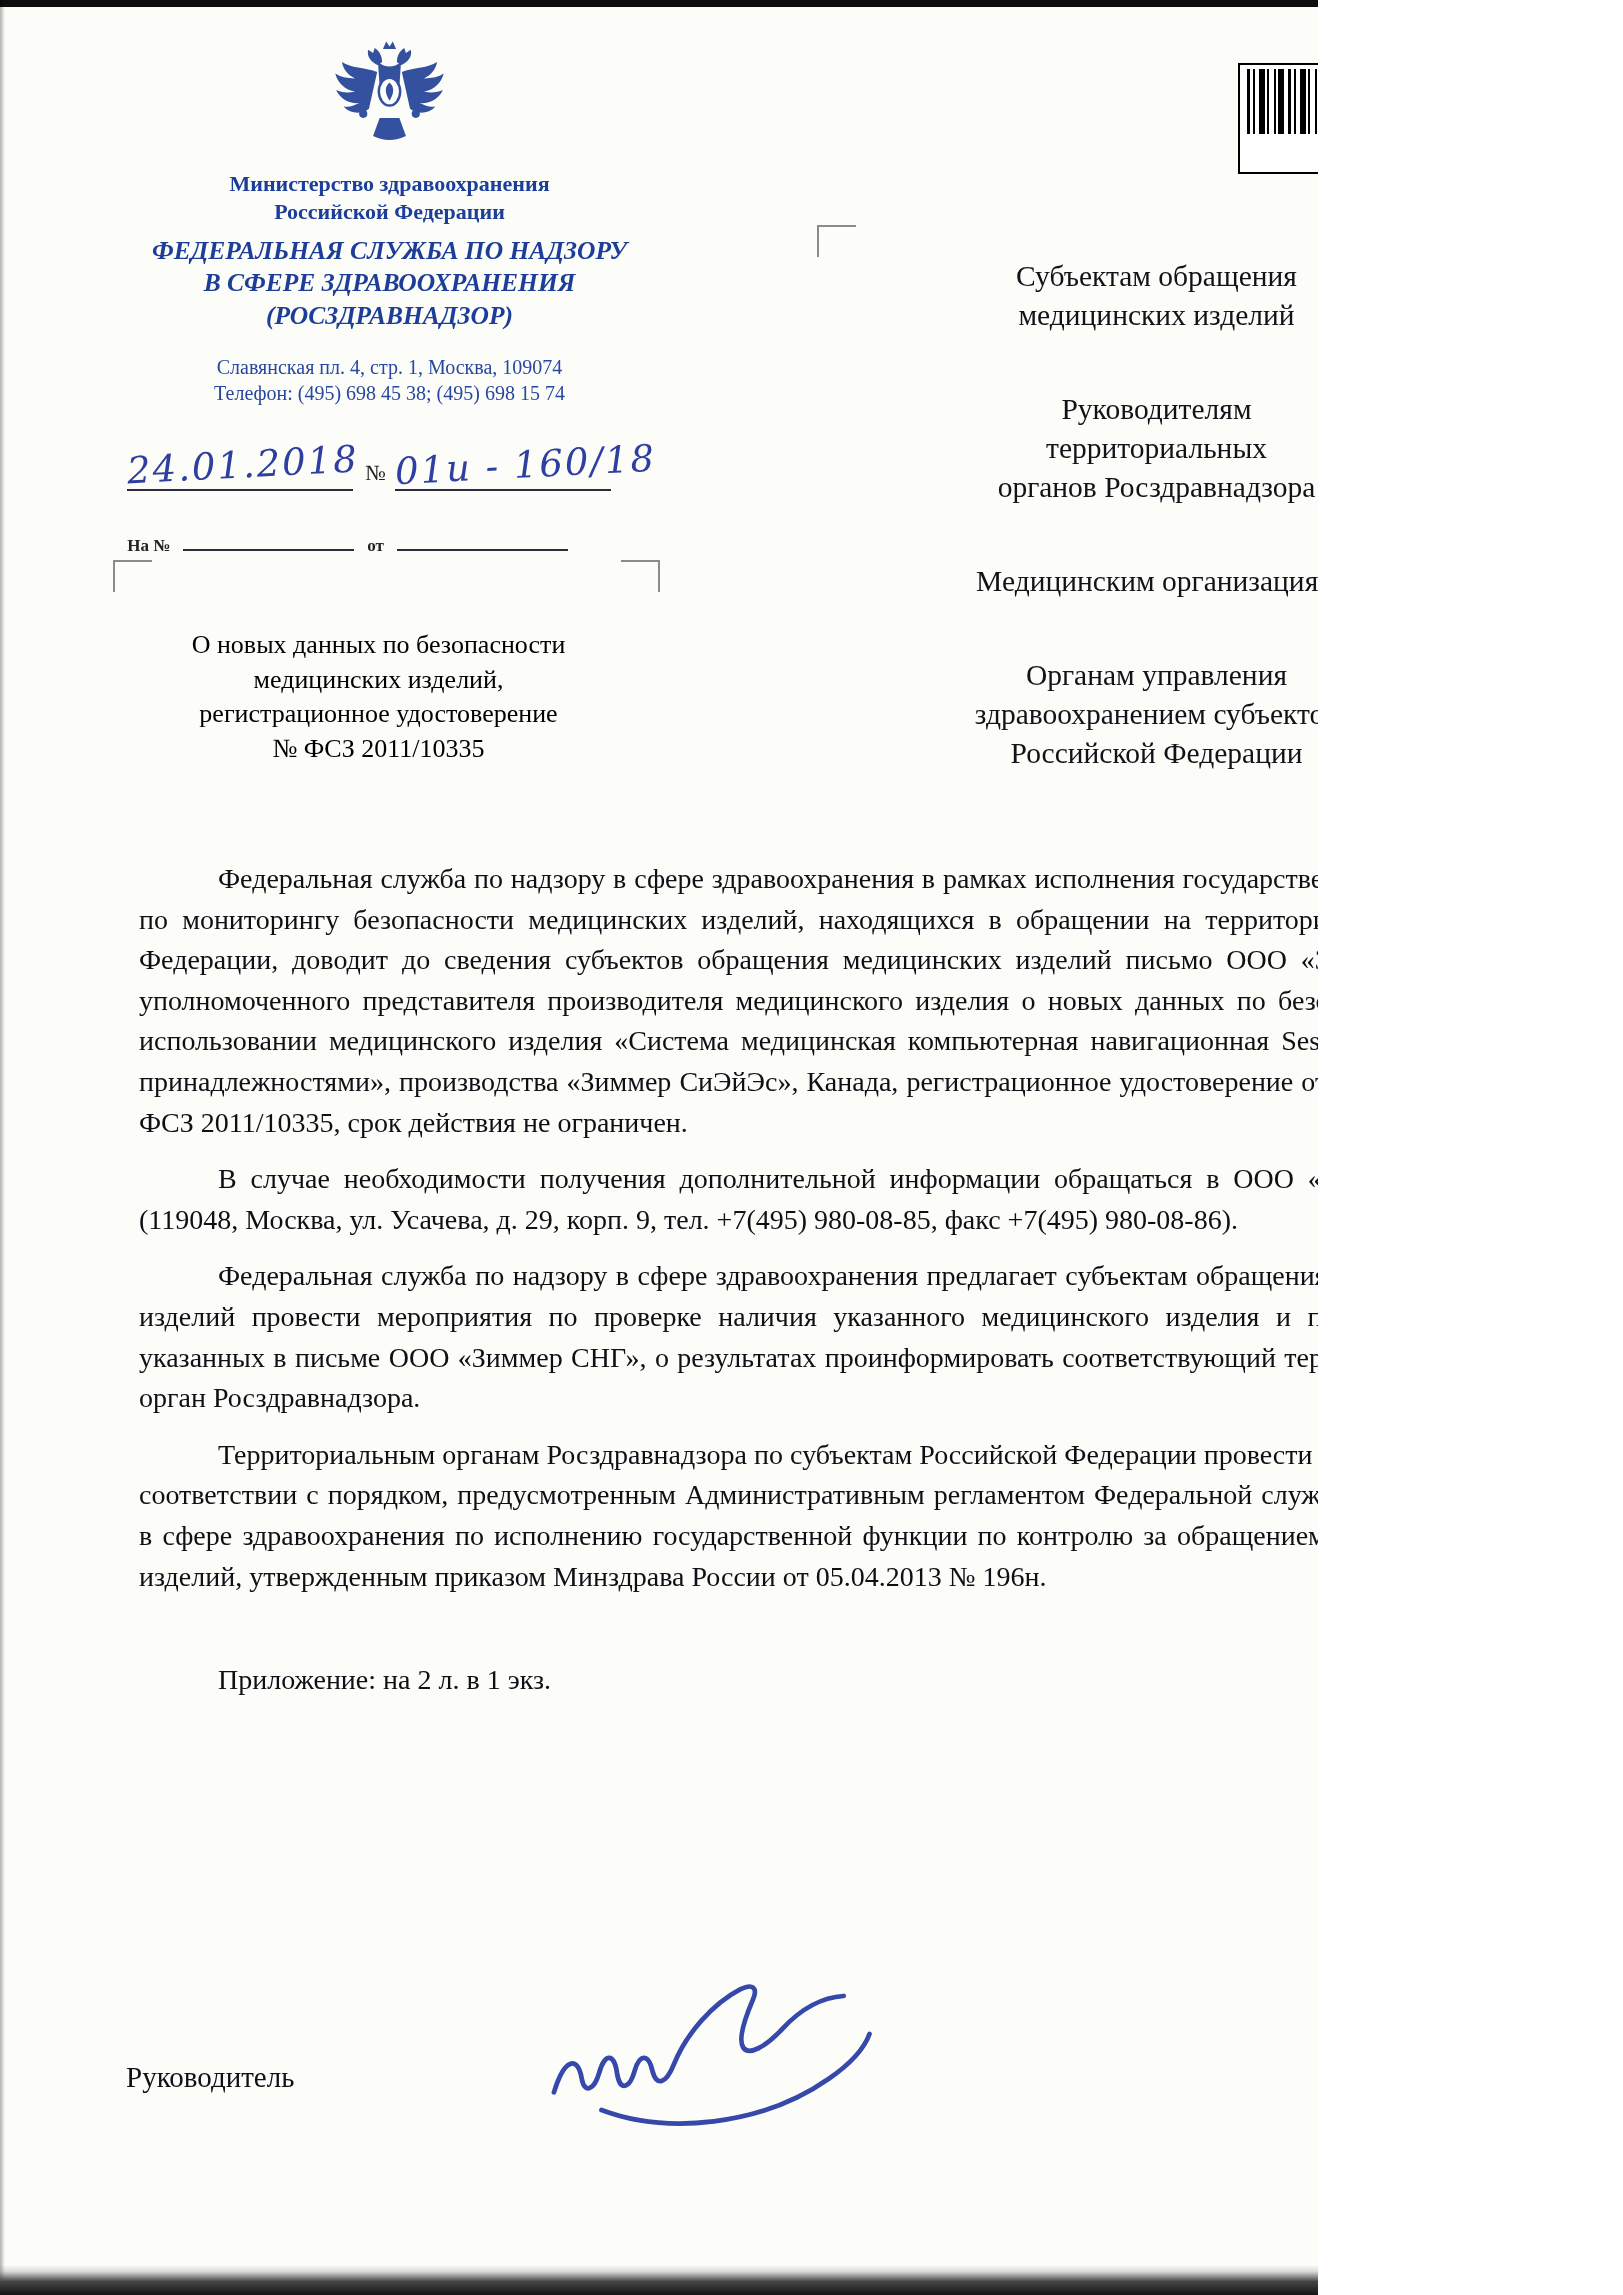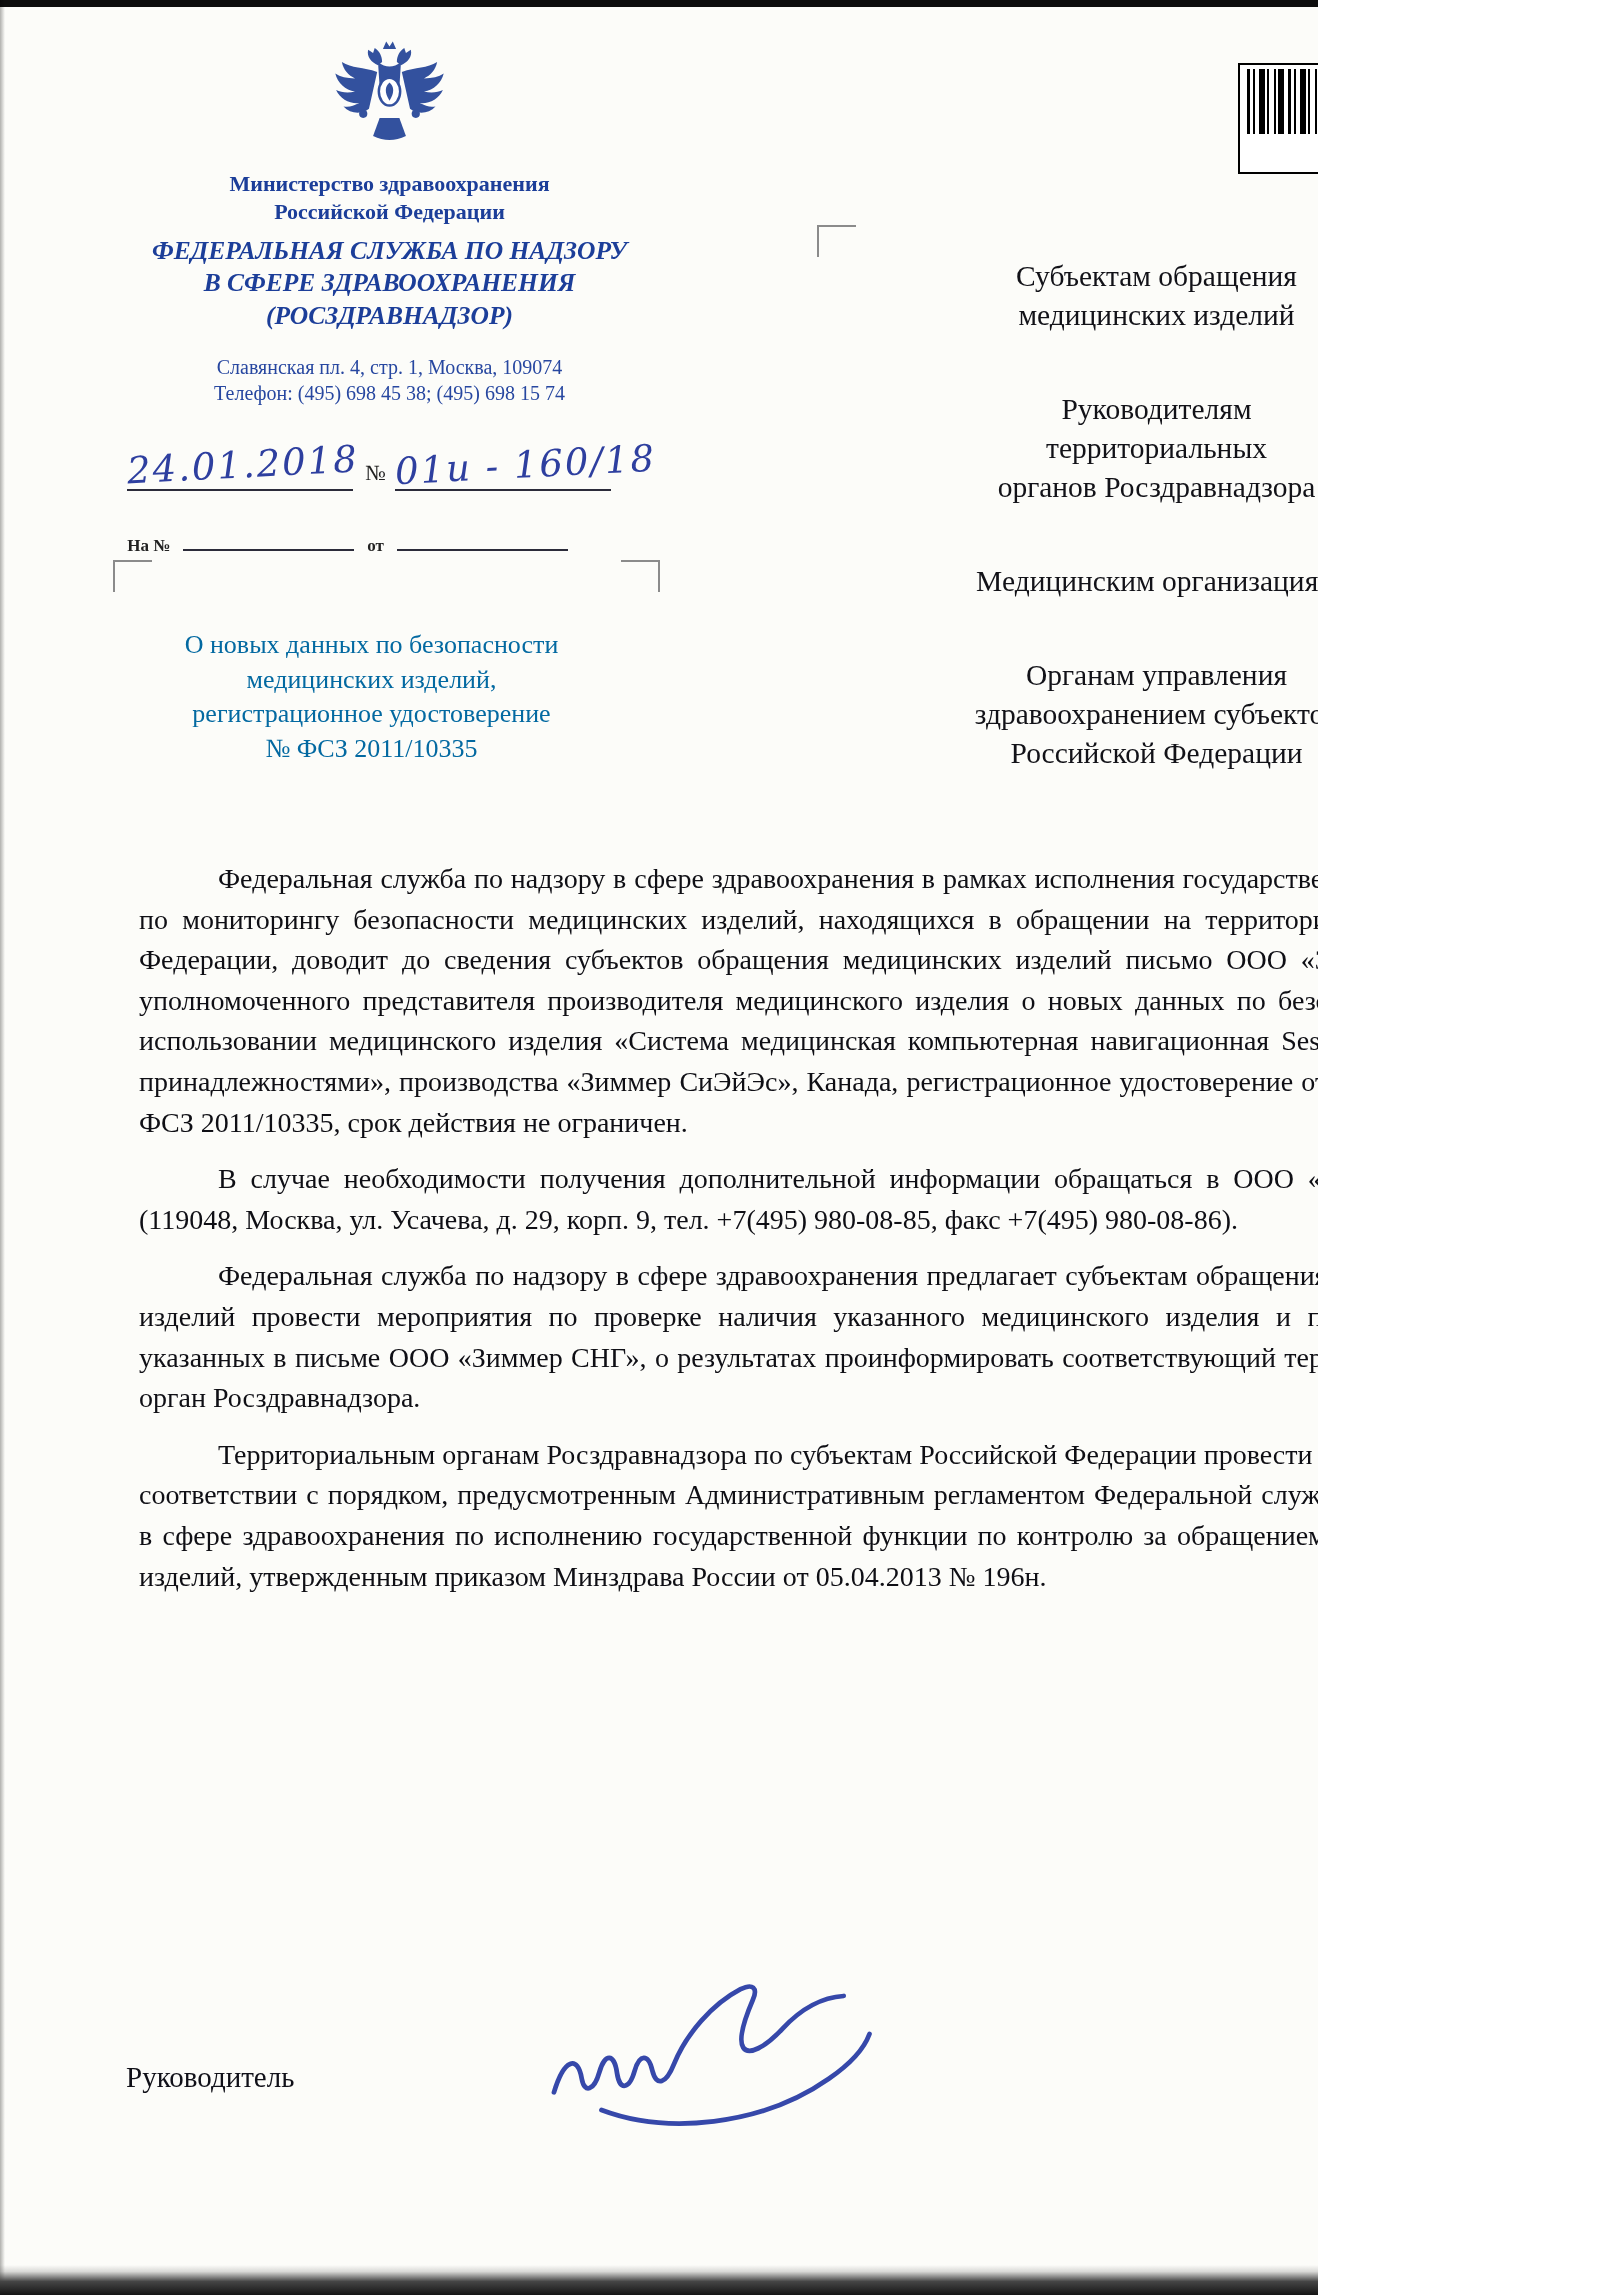--- a/index.html
+++ b/index.html
@@ -51,22 +51,22 @@
 
   .ref-row { margin-top:14.4px; text-align:left; padding-left:9.2px; font-size:17px; color:#222; white-space:nowrap;font-weight:bold; }
   .ref-line { display:inline-block; width:171px; height:25px; border-bottom:2px solid #2b2b3a; margin:0 13px; }
 
   
   .corner { position:absolute; width:37px; height:30px; border:0 solid #8b8b8b; }
   .corner.tl { border-top-width:2px; border-left-width:2px; }
   .corner.tr { border-top-width:2px; border-right-width:2px; }
 
   
-  .subject-block { position:absolute; left:121px; top:628px; width:501px; text-align:center;
-    font-size:26px; line-height:1.33; white-space:pre-line; color:#0369a1; }
+  .subject-block { position:absolute; left:128px; top:628px; width:501px; text-align:center;
+    font-size:26px; line-height:1.33; white-space:pre-line; color:#000000; }
 
   
   .recipients-block { position:absolute; left:808px; top:257px; width:697px; text-align:center;
     font-size:29.5px; line-height:1.32; color:#121218; }
   .recipient { margin-bottom:55px; white-space:pre-line; }
 
   
   .body-block { position:absolute; left:123px; top:843px; width:1388px;
     font-size:28px; line-height:1.45; text-align:justify; color:#0f0f15; }
   .body-block p { margin:16px; text-indent:79px; }
@@ -145,20 +145,21 @@
     <div class="recipient">Органам управления
 здравоохранением субъектов
 Российской Федерации</div>
   </div>
 
   <div class="body-block">
     <p>Федеральная служба по надзору в сфере здравоохранения в рамках исполнения государственной функции по мониторингу безопасности медицинских изделий, находящихся в обращении на территории Российской Федерации, доводит до сведения субъектов обращения медицинских изделий письмо ООО «Зиммер СНГ», уполномоченного представителя производителя медицинского изделия о новых данных по безопасности при использовании медицинского изделия «Система медицинская компьютерная навигационная Sesamoid Plasty с принадлежностями», производства «Зиммер СиЭйЭс», Канада, регистрационное удостоверение от 15.08.2011 № ФСЗ 2011/10335, срок действия не ограничен.</p>
     <p>В случае необходимости получения дополнительной информации обращаться в ООО «Зиммер СНГ» (119048, Москва, ул. Усачева, д. 29, корп. 9, тел. +7(495) 980-08-85, факс +7(495) 980-08-86).</p>
     <p>Федеральная служба по надзору в сфере здравоохранения предлагает субъектам обращения медицинских изделий провести мероприятия по проверке наличия указанного медицинского изделия и принятию мер, указанных в письме ООО «Зиммер СНГ», о результатах проинформировать соответствующий территориальный орган Росздравнадзора.</p>
     <p>Территориальным органам Росздравнадзора по субъектам Российской Федерации провести мероприятия в соответствии с порядком, предусмотренным Административным регламентом Федеральной службы по надзору в сфере здравоохранения по исполнению государственной функции по контролю за обращением медицинских изделий, утвержденным приказом Минздрава России от 05.04.2013 № 196н.</p>
+    <p class="attachment">Приложение: на 2 л. в 1 экз.</p>
   </div>
 
   <div class="signature-svg">
     <svg viewBox="0 0 560 240" xmlns="http://www.w3.org/2000/svg">
       <g fill="none" stroke="#2c3fa6" stroke-width="7" stroke-linecap="round" stroke-linejoin="round" opacity="0.95">
         <path d="M25 170 C40 120 60 115 66 150 C70 172 84 168 92 140 C100 112 114 112 118 142 C122 168 136 166 144 138 C151 114 164 112 170 138 C176 162 190 158 202 128 C220 84 258 40 300 18 C318 9 326 16 318 34 C306 62 296 92 304 104 C312 116 336 104 362 76 C390 46 420 30 452 28"></path>
         <path d="M95 196 C190 232 330 220 430 150 C462 128 482 106 490 84"></path>
       </g>
     </svg>
   </div>

